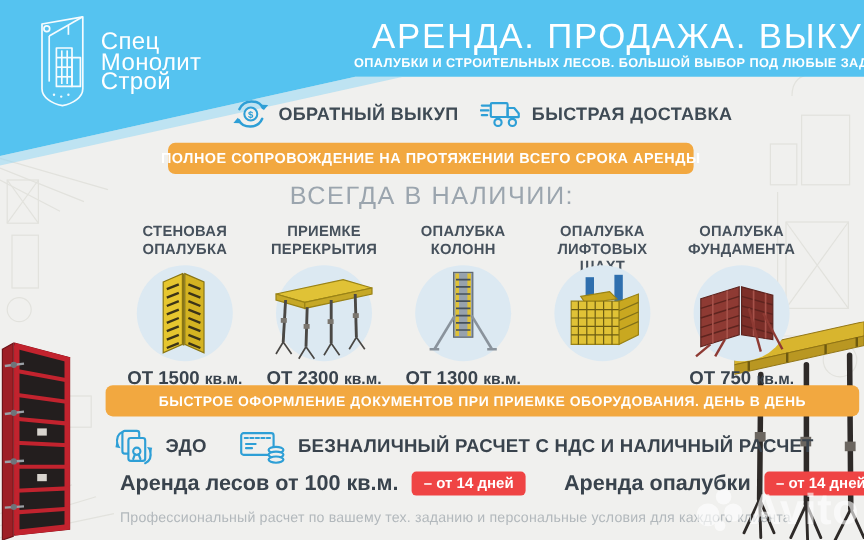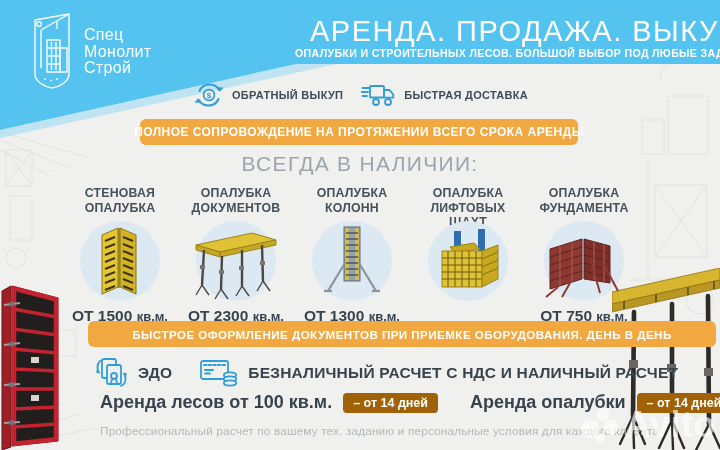--- a/index.html
+++ b/index.html
@@ -6,56 +6,56 @@
   body{
     width:720px;height:450px;position:relative;overflow:hidden;
     background:#F0F0EE;
     font-family:"Liberation Sans","DejaVu Sans",sans-serif;
     -webkit-font-smoothing:antialiased;
   }
   
   #header-shape{position:absolute;top:0;left:0;z-index:3;}
   #logo-mark{position:absolute;top:8px;left:26px;z-index:4;}
   #brand-text{position:absolute;top:27px;left:84px;z-index:4;color:#fff;
-    font-size:16px;line-height:16.5px;font-weight:500;letter-spacing:.3px;}
+    font-size:20px;line-height:16.5px;font-weight:500;letter-spacing:.3px;}
   #hdr-title{position:absolute;top:15px;left:310px;width:400px;text-align:center;z-index:4;
     color:#fff;font-size:29px;font-weight:500;letter-spacing:1.5px;white-space:nowrap;}
   #hdr-sub{position:absolute;top:47px;left:295px;width:420px;text-align:center;z-index:4;
     color:#fff;font-size:10.6px;font-weight:700;letter-spacing:.35px;white-space:nowrap;}
   
   #features{position:absolute;top:80px;left:193px;z-index:5;display:flex;align-items:center;gap:18px;}
   .feature{display:flex;align-items:center;gap:7px;}
-  .feature .lbl{font-size:11px;font-weight:700;color:#3F4B55;letter-spacing:.3px;white-space:nowrap;}
+  .feature .lbl{font-size:15px;font-weight:700;color:#3F4B55;letter-spacing:.3px;white-space:nowrap;}
   
   .obanner{position:absolute;z-index:5;background:#F2A840;border-radius:6px;
     display:flex;align-items:center;justify-content:center;
     color:#fff;font-weight:700;letter-spacing:.45px;white-space:nowrap;text-align:right;}
   #banner-support{left:140px;top:119px;width:438px;height:26px;font-size:12px;}
   #banner-docs{left:88px;top:321px;width:628px;height:26px;font-size:11.6px;}
   
   #stock-heading{position:absolute;top:152px;left:0;width:720px;text-align:center;z-index:5;
     color:#9BA5AE;font-size:21px;font-weight:400;letter-spacing:1.3px;}
-  #products{position:absolute;top:186px;left:62px;width:596px;z-index:5;
-    display:flex;justify-content:flex-start;}
+  #products{position:absolute;top:186px;left:80px;width:596px;z-index:5;
+    display:flex;justify-content:flex-end;}
   .product{width:116px;text-align:center;}
   .ptitle{font-size:12.3px;font-weight:700;color:#46515C;line-height:14.5px;
     letter-spacing:.2px;height:30px;}
   .pimg{position:relative;height:84px;margin-top:3px;}
   .pcircle{position:absolute;left:50%;top:2px;transform:translateX(-50%);
     width:80px;height:80px;border-radius:50%;background:#DCE9F2;}
   .pimg svg{position:absolute;left:50%;top:0;transform:translateX(-50%);}
   .pprice{margin-top:4px;font-size:15.5px;font-weight:700;color:#39434D;white-space:nowrap;}
   .punit{font-size:13px;}
   
   #payments{position:absolute;top:356px;left:92px;z-index:5;display:flex;align-items:center;}
   .pay-lbl{font-size:15.5px;font-weight:700;color:#39434D;letter-spacing:.2px;white-space:nowrap;}
   
   #rental{position:absolute;top:392px;left:100px;z-index:5;display:flex;align-items:center;}
   .r-lbl{font-size:18px;font-weight:700;color:#39434D;white-space:nowrap;}
-  .badge{background:#a16207;color:#fff;font-size:12.5px;font-weight:700;
+  .badge{background:#ef4444;color:#fff;font-size:12.5px;font-weight:700;
     padding:3px 10px;border-radius:4px;margin-left:11px;white-space:nowrap;}
   .r-gap{width:32px;}
   
   #footer-note{position:absolute;top:424px;left:100px;z-index:6;
     font-size:11.8px;color:#B2B8BC;letter-spacing:.15px;white-space:nowrap;}
   
   #red-panel{position:absolute;left:0;top:283px;z-index:2;}
   #props-img{position:absolute;right:0;top:268px;z-index:2;}
   #bg-pattern{position:absolute;inset:0;z-index:1;}
   
@@ -181,21 +181,21 @@
           <line x1="51" y1="60" x2="61" y2="64"></line>
             <line x1="51" y1="67" x2="61" y2="71"></line>
         </g>
         <line x1="47" y1="9" x2="47" y2="69" stroke="#8A7614" stroke-width="1.5"></line>
       </svg>
     </div>
     <div class="pprice"><span>ОТ 1500</span> <span class="punit">кв.м.</span></div>
   </div>
 
   <div class="product">
-    <div class="ptitle">ОПАЛУБКА ДОКУМЕНТОВ</div>
+    <div class="ptitle">ПРИЕМКЕ ПЕРЕКРЫТИЯ</div>
     <div class="pimg">
       <div class="pcircle"></div>
       <svg width="96" height="84" viewBox="0 0 96 84">
         <polygon points="8,26 64,14 88,21 32,33" fill="#E0C236" stroke="#9A8316"></polygon>
         <polygon points="8,26 32,33 32,38 8,31" fill="#C6A827" stroke="#9A8316"></polygon>
         <polygon points="32,33 88,21 88,26 32,38" fill="#C6A827" stroke="#9A8316"></polygon>
         <g stroke="#4A4845" stroke-width="2.4">
           <line x1="16" y1="31" x2="14" y2="66"></line>
           <line x1="34" y1="37" x2="33" y2="70"></line>
           <line x1="54" y1="31" x2="54" y2="67"></line>

